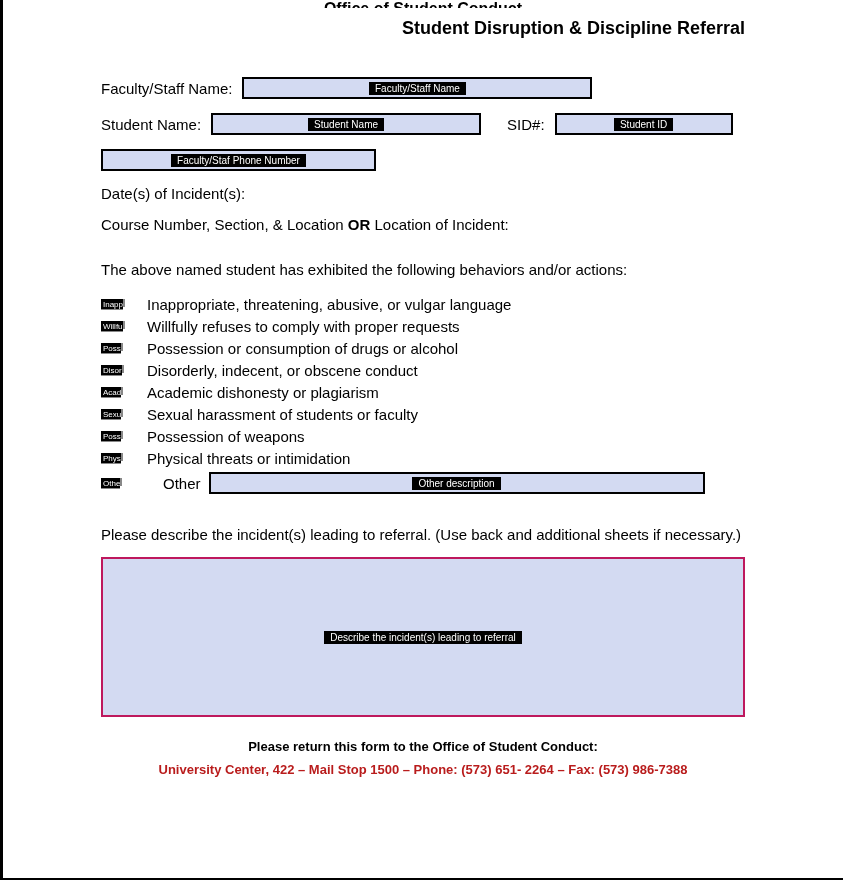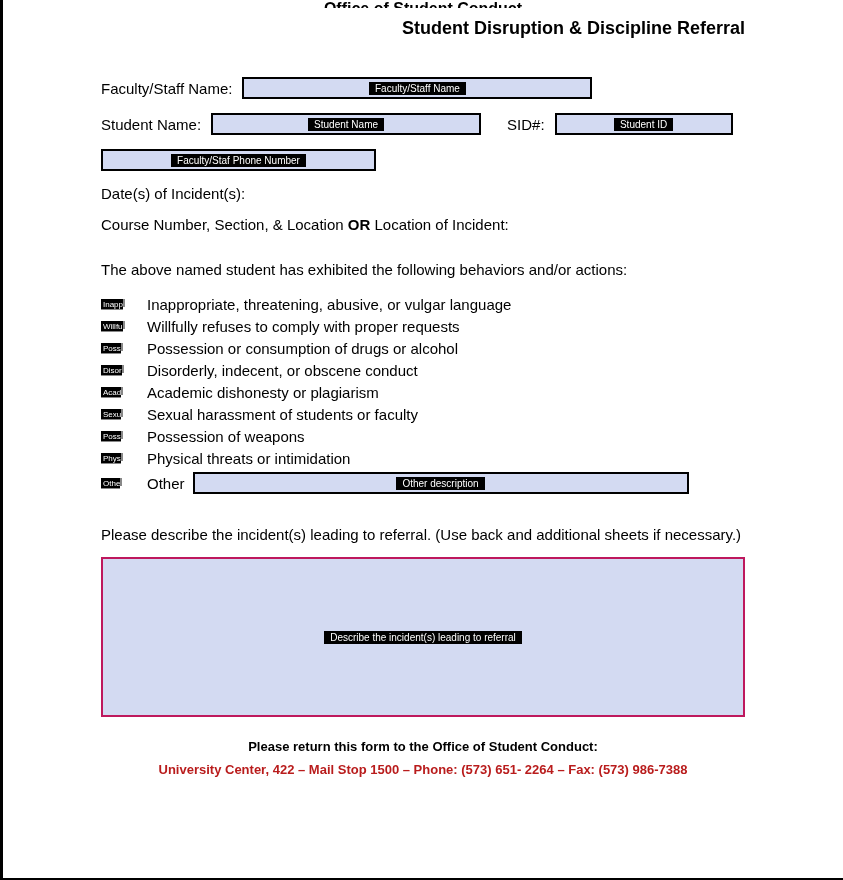--- a/index.html
+++ b/index.html
@@ -92,21 +92,21 @@
       border-bottom: 1px solid #888;
     }
     .checkbox-box {
       background: #d3daf2;
       border: 1px solid #888;
       height: 8px;
     }
     .other-row {
       display: flex;
       align-items: center;
-      gap: 18px;
+      gap: 34px;
       margin-bottom: 4px;
       font-size: 15px;
     }
     .other-inline {
       display: flex;
       align-items: center;
       gap: 8px;
       flex: 1;
     }
     .describe-text {

